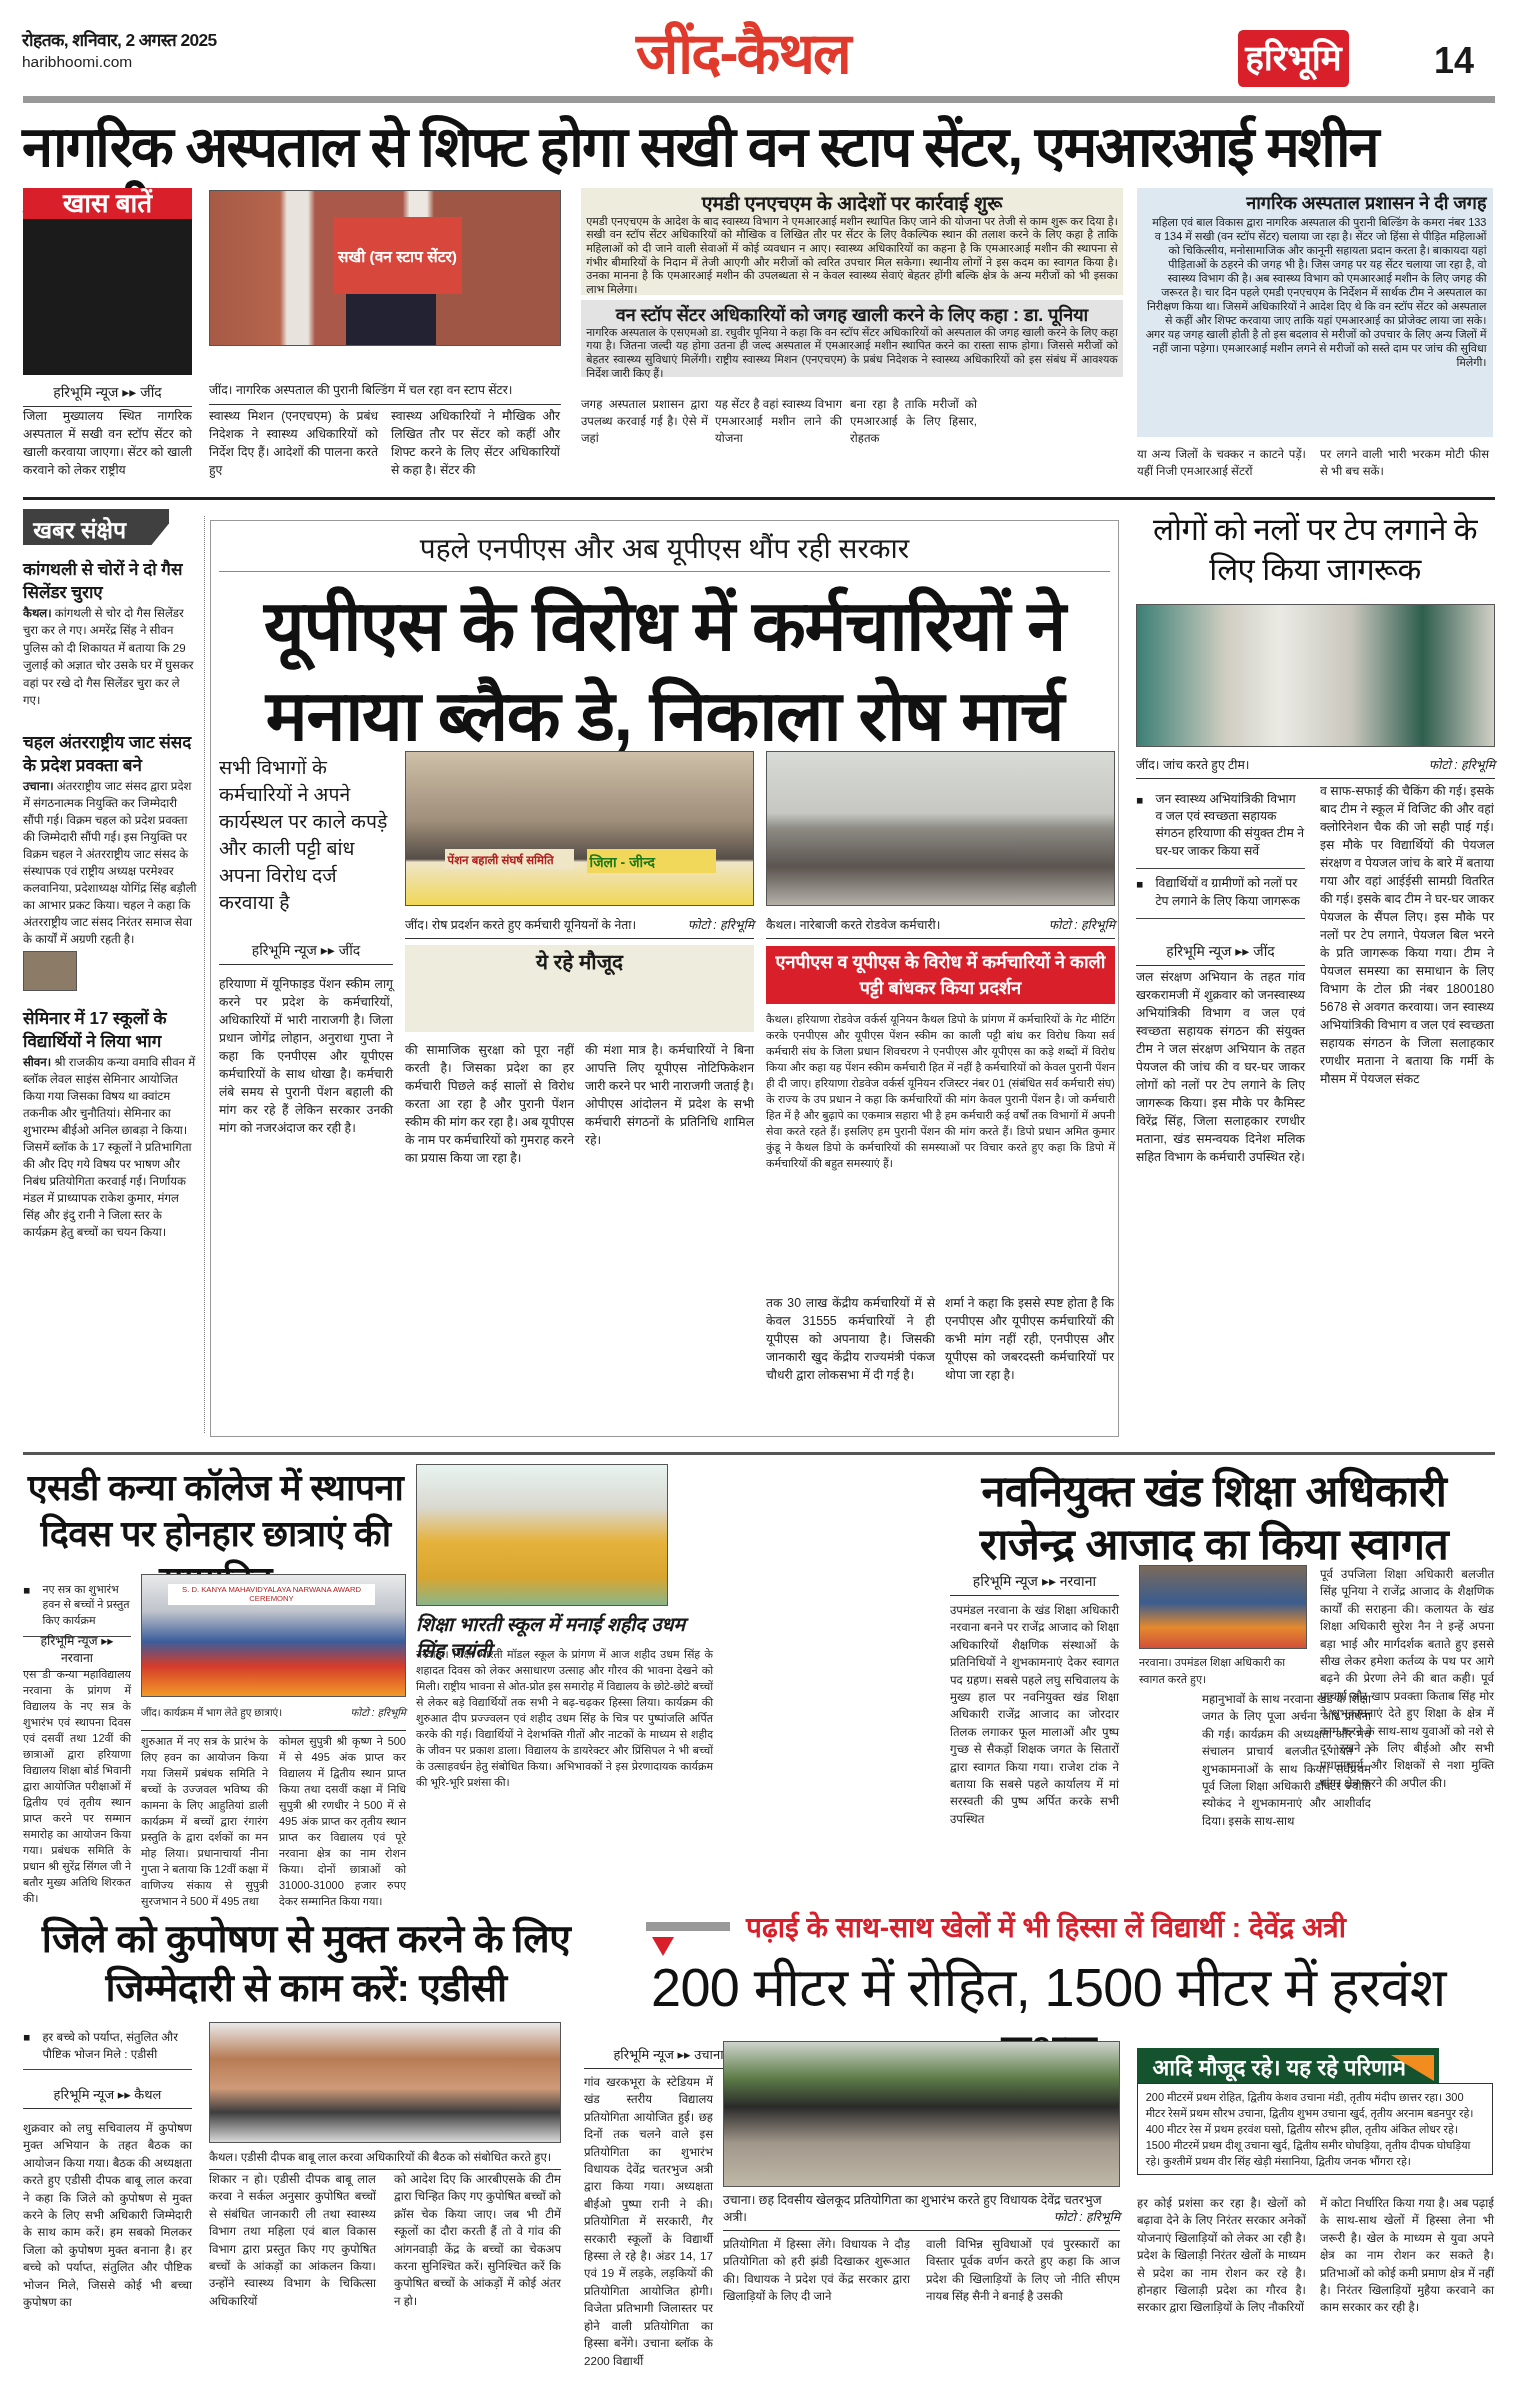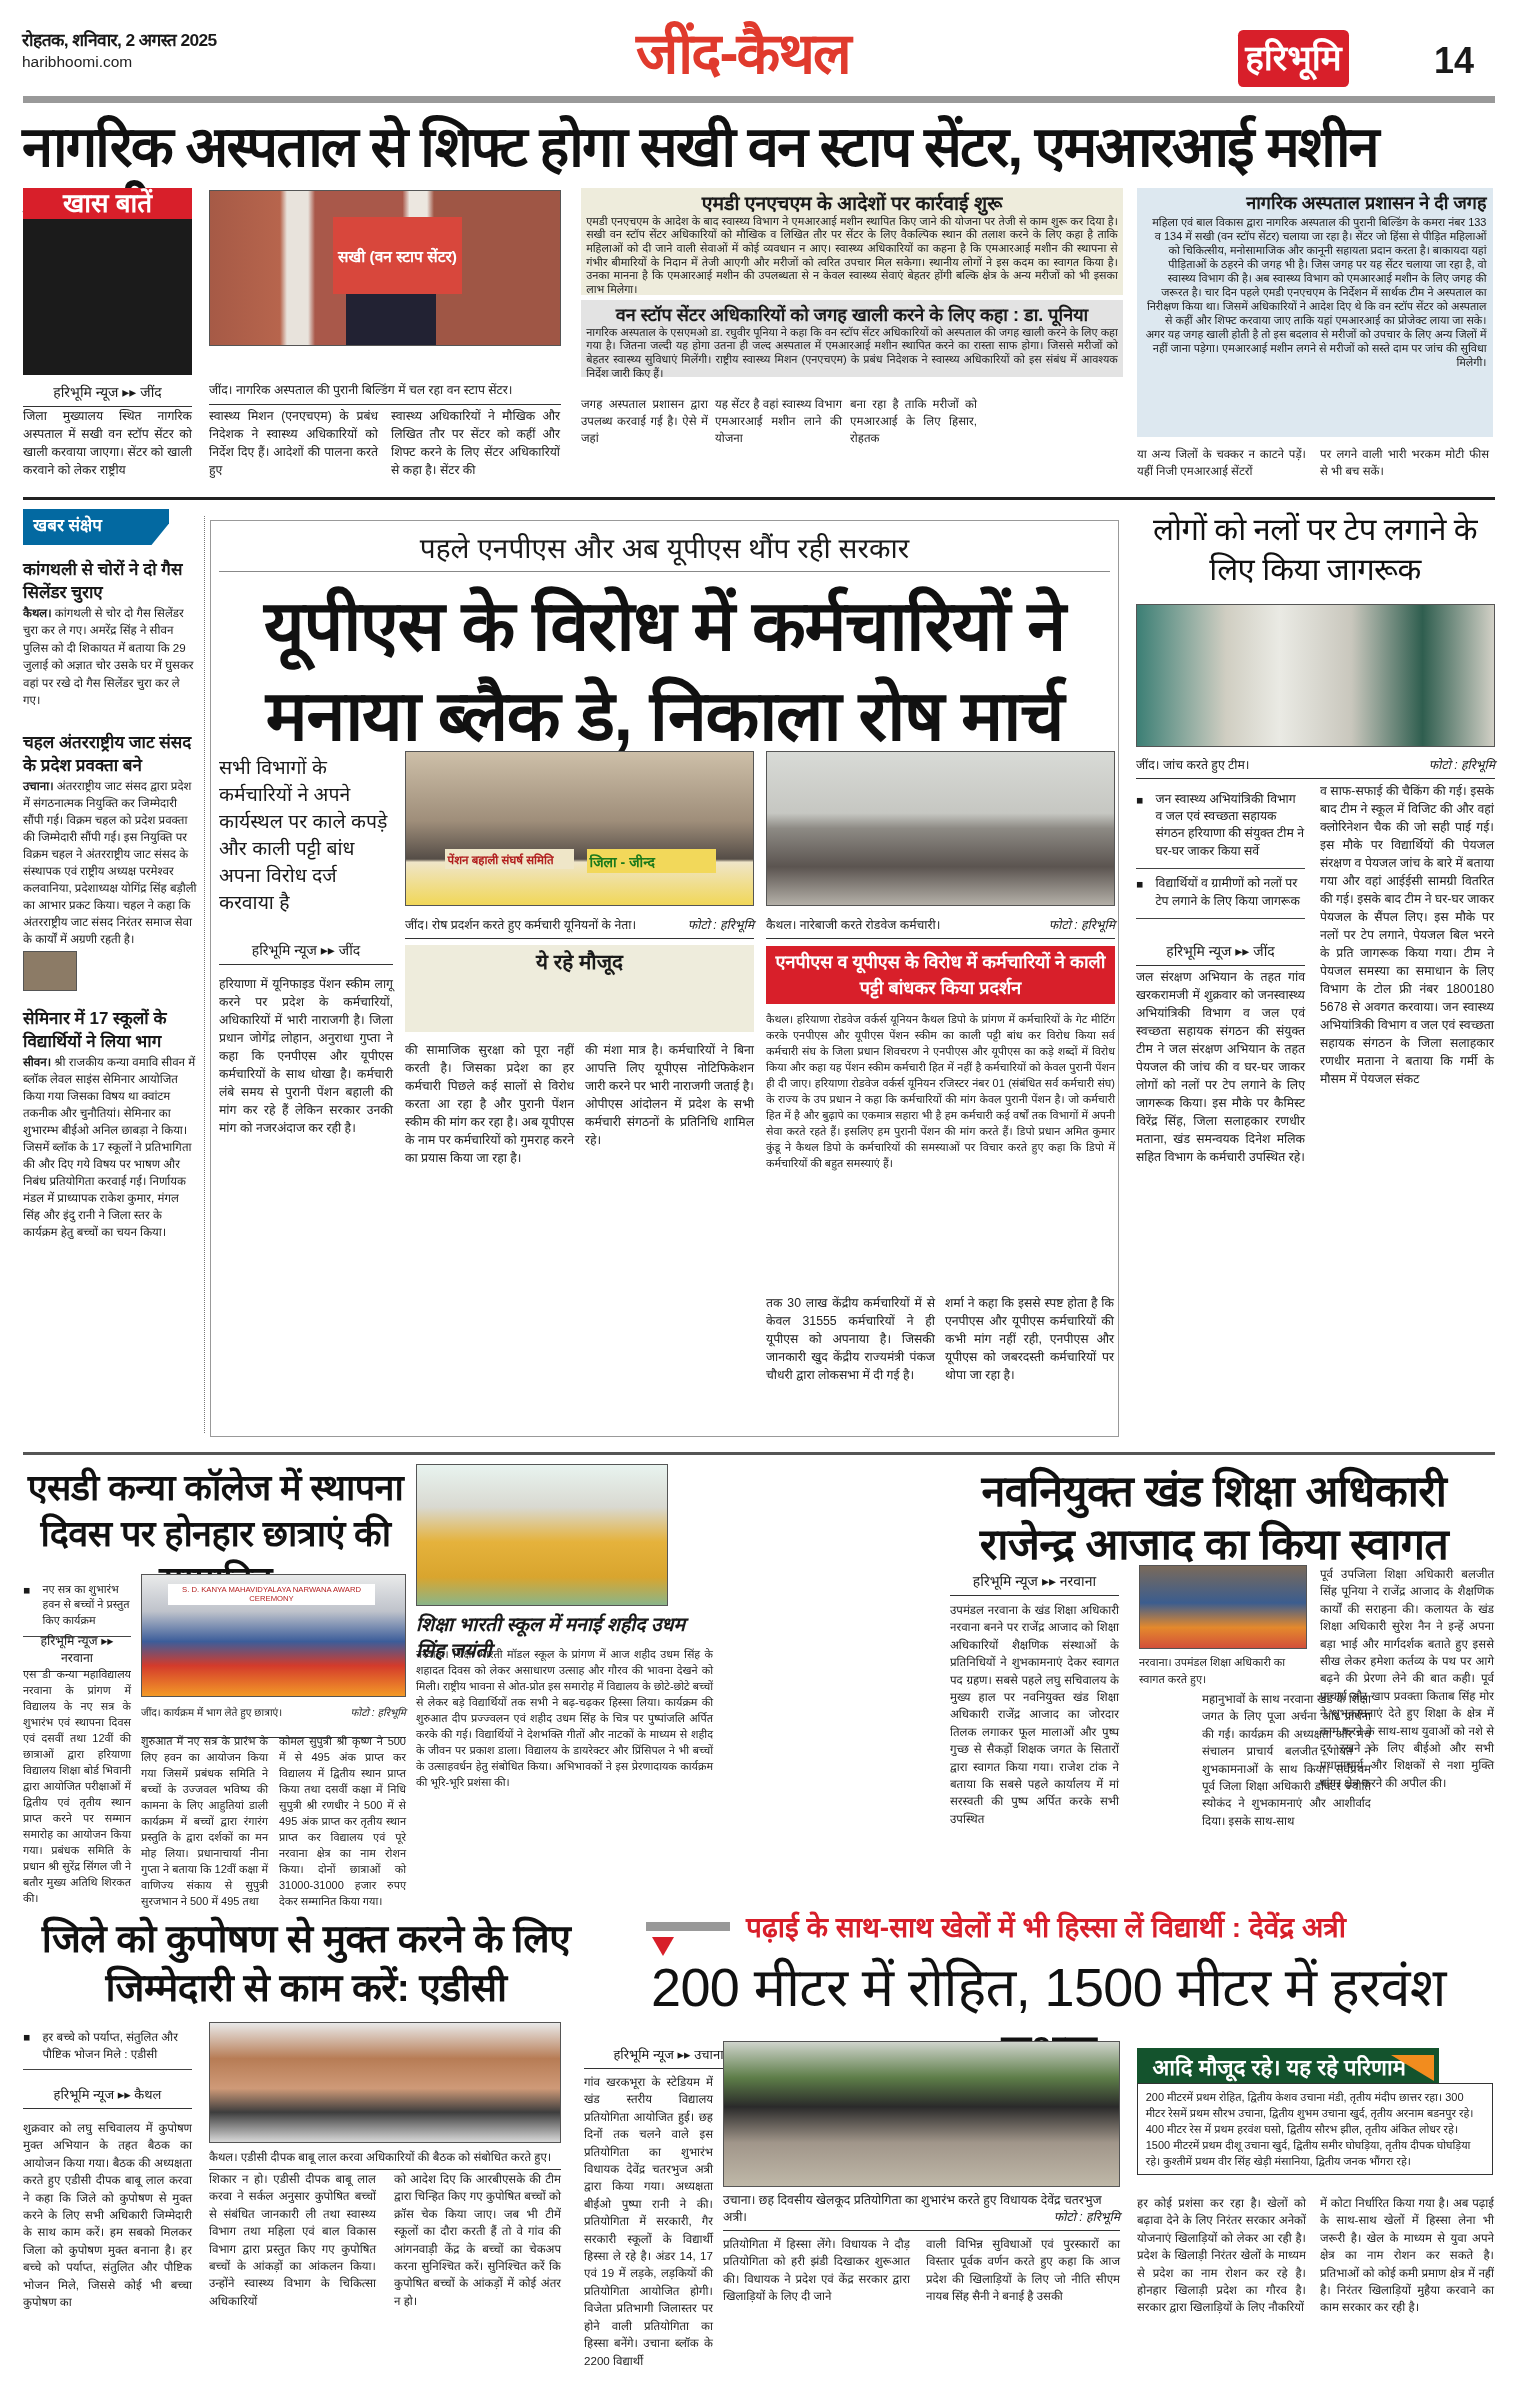--- a/index.html
+++ b/index.html
@@ -58,21 +58,21 @@
 <div class="abs body-text" style="left:391px;top:407px;width:169px;font-size:12.3px;line-height:18px;">स्वास्थ्य अधिकारियों ने मौखिक और लिखित तौर पर सेंटर को कहीं और शिफ्ट करने के लिए सेंटर अधिकारियों से कहा है। सेंटर की</div>
 <div class="abs body-text" style="left:581px;top:395px;width:127px;font-size:11.6px;line-height:17px;">जगह अस्पताल प्रशासन द्वारा उपलब्ध करवाई गई है। ऐसे में जहां</div>
 <div class="abs body-text" style="left:715px;top:395px;width:127px;font-size:11.6px;line-height:17px;">यह सेंटर है वहां स्वास्थ्य विभाग एमआरआई मशीन लाने की योजना</div>
 <div class="abs body-text" style="left:850px;top:395px;width:127px;font-size:11.6px;line-height:17px;">बना रहा है ताकि मरीजों को एमआरआई के लिए हिसार, रोहतक</div>
 <div class="abs body-text" style="left:1137px;top:445px;width:169px;font-size:11.6px;line-height:17px;">या अन्य जिलों के चक्कर न काटने पड़ें। यहीं निजी एमआरआई सेंटरों</div>
 <div class="abs body-text" style="left:1320px;top:445px;width:169px;font-size:11.6px;line-height:17px;">पर लगने वाली भारी भरकम मोटी फीस से भी बच सकें।</div>
 
 <div class="abs" style="left:22.6px;top:497px;width:1472px;height:2.6px;background:#222;"></div>
 
 <div class="abs" style="left:23px;top:509px;width:174px;">
-  <div style="background:#0369a1;color:#fff;font-size:17px;font-weight:bold;padding:3.9px 10.3px;width:146px;height:36px;clip-path:polygon(0 0,100% 0,100% 40%,88% 100%,0 100%);">खबर संक्षेप</div>
+  <div style="background:#404040;color:#fff;font-size:23px;font-weight:bold;padding:3.9px 10.3px;width:146px;height:36px;clip-path:polygon(0 0,100% 0,100% 40%,88% 100%,0 100%);">खबर संक्षेप</div>
   <div style="margin-top:13px;">
     <div style="font-size:17px;line-height:23px;font-weight:bold;">कांगथली से चोरों ने दो गैस सिलेंडर चुराए</div>
     <div style="font-size:11.6px;line-height:17.4px;"><b>कैथल।</b> <span>कांगथली से चोर दो गैस सिलेंडर चुरा कर ले गए। अमरेंद्र सिंह ने सीवन पुलिस को दी शिकायत में बताया कि 29 जुलाई को अज्ञात चोर उसके घर में घुसकर वहां पर रखे दो गैस सिलेंडर चुरा कर ले गए।</span></div>
   </div>
   <div style="margin-top:23px;">
     <div style="font-size:17px;line-height:23px;font-weight:bold;">चहल अंतरराष्ट्रीय जाट संसद के प्रदेश प्रवक्ता बने</div>
     <div style="font-size:11.6px;line-height:17px;"><b>उचाना।</b> <span>अंतरराष्ट्रीय जाट संसद द्वारा प्रदेश में संगठनात्मक नियुक्ति कर जिम्मेदारी सौंपी गई। विक्रम चहल को प्रदेश प्रवक्ता की जिम्मेदारी सौंपी गई। इस नियुक्ति पर विक्रम चहल ने अंतरराष्ट्रीय जाट संसद के संस्थापक एवं राष्ट्रीय अध्यक्ष परमेश्वर कलवानिया, प्रदेशाध्यक्ष योगिंद्र सिंह बड़ौली का आभार प्रकट किया। चहल ने कहा कि अंतरराष्ट्रीय जाट संसद निरंतर समाज सेवा के कार्यों में अग्रणी रहती है।</span></div>
     <div style="width:54px;height:40px;background:#8c7b66;border:0.6px solid #555;margin:3.9px 0;"></div>
   </div>
   <div style="margin-top:15.5px;">
@@ -129,21 +129,21 @@
 <div class="abs" style="left:22.6px;top:1452px;width:1472px;height:2.6px;background:#555;"></div>
 
 <div class="abs hl" style="left:22px;top:1465px;width:387px;text-align:center;font-size:36px;line-height:46px;">एसडी कन्या कॉलेज में स्थापना दिवस पर होनहार छात्राएं की सम्मानित</div>
 <div class="abs" style="left:23px;top:1575px;width:108px;">
   <div class="bullet" style="font-size:11px;line-height:15.5px;">नए सत्र का शुभारंभ हवन से बच्चों ने प्रस्तुत किए कार्यक्रम</div>
 </div>
 <div class="abs" style="left:23px;top:1627px;width:108px;text-align:center;font-size:12.3px;padding:5.2px 0;border-bottom:1.9px solid #333;">हरिभूमि न्यूज ▸▸ नरवाना</div>
 <div class="photo" style="left:141px;top:1574px;width:265px;height:123px;background:linear-gradient(180deg,#e9eaea 0%,#bfc3cb 30%,#3c5d9a 55%,#d43b2b 75%,#f39a28 100%);">
   <div style="position:absolute;left:26px;top:9px;width:207px;font-size:7.7px;color:#b31d1d;background:#fff;text-align:center;padding:1.3px;">S. D. KANYA MAHAVIDYALAYA NARWANA AWARD CEREMONY</div>
 </div>
-<div class="abs cap" style="left:141px;top:1704px;width:265px;font-size:10.3px;padding-bottom:16px;border-bottom:1.9px solid #333;">
+<div class="abs cap" style="left:141px;top:1704px;width:265px;font-size:10.3px;padding-bottom:9px;border-bottom:1.9px solid #333;">
   <span>जींद। कार्यक्रम में भाग लेते हुए छात्राएं।</span><span class="credit">फोटो : हरिभूमि</span>
 </div>
 <div class="abs body-text" style="left:23px;top:1666px;width:108px;font-size:11px;line-height:16px;">एस डी कन्या महाविद्यालय नरवाना के प्रांगण में विद्यालय के नए सत्र के शुभारंभ एवं स्थापना दिवस एवं दसवीं तथा 12वीं की छात्राओं द्वारा हरियाणा विद्यालय शिक्षा बोर्ड भिवानी द्वारा आयोजित परीक्षाओं में द्वितीय एवं तृतीय स्थान प्राप्त करने पर सम्मान समारोह का आयोजन किया गया। प्रबंधक समिति के प्रधान श्री सुरेंद्र सिंगल जी ने बतौर मुख्य अतिथि शिरकत की।</div>
 <div class="abs body-text" style="left:141px;top:1733px;width:127px;font-size:11px;line-height:16px;">शुरुआत में नए सत्र के प्रारंभ के लिए हवन का आयोजन किया गया जिसमें प्रबंधक समिति ने बच्चों के उज्जवल भविष्य की कामना के लिए आहुतियां डाली कार्यक्रम में बच्चों द्वारा रंगारंग प्रस्तुति के द्वारा दर्शकों का मन मोह लिया। प्रधानाचार्या नीना गुप्ता ने बताया कि 12वीं कक्षा में वाणिज्य संकाय से सुपुत्री सुरजभान ने 500 में 495 तथा</div>
 <div class="abs body-text" style="left:279px;top:1733px;width:127px;font-size:11px;line-height:16px;">कोमल सुपुत्री श्री कृष्ण ने 500 में से 495 अंक प्राप्त कर विद्यालय में द्वितीय स्थान प्राप्त किया तथा दसवीं कक्षा में निधि सुपुत्री श्री रणधीर ने 500 में से 495 अंक प्राप्त कर तृतीय स्थान प्राप्त कर विद्यालय एवं पूरे नरवाना क्षेत्र का नाम रोशन किया। दोनों छात्राओं को 31000-31000 हजार रुपए देकर सम्मानित किया गया।</div>
 
 <div class="photo" style="left:416px;top:1464px;width:252px;height:142px;background:linear-gradient(180deg,#e8f3ef 0%,#d9d9d1 30%,#e5b23c 55%,#d9a52e 80%,#8ab589 100%);"></div>
 <div class="abs" style="left:416px;top:1611px;width:297px;font-size:19.4px;font-weight:bold;font-style:italic;line-height:26px;">शिक्षा भारती स्कूल में मनाई शहीद उधम सिंह जयंती</div>
 <div class="abs body-text" style="left:416px;top:1646px;width:297px;font-size:11px;line-height:16px;">नरवाना। शिक्षा भारती मॉडल स्कूल के प्रांगण में आज शहीद उधम सिंह के शहादत दिवस को लेकर असाधारण उत्साह और गौरव की भावना देखने को मिली। राष्ट्रीय भावना से ओत-प्रोत इस समारोह में विद्यालय के छोटे-छोटे बच्चों से लेकर बड़े विद्यार्थियों तक सभी ने बढ़-चढ़कर हिस्सा लिया। कार्यक्रम की शुरुआत दीप प्रज्ज्वलन एवं शहीद उधम सिंह के चित्र पर पुष्पांजलि अर्पित करके की गई। विद्यार्थियों ने देशभक्ति गीतों और नाटकों के माध्यम से शहीद के जीवन पर प्रकाश डाला। विद्यालय के डायरेक्टर और प्रिंसिपल ने भी बच्चों के उत्साहवर्धन हेतु संबोधित किया। अभिभावकों ने इस प्रेरणादायक कार्यक्रम की भूरि-भूरि प्रशंसा की।</div>
 

